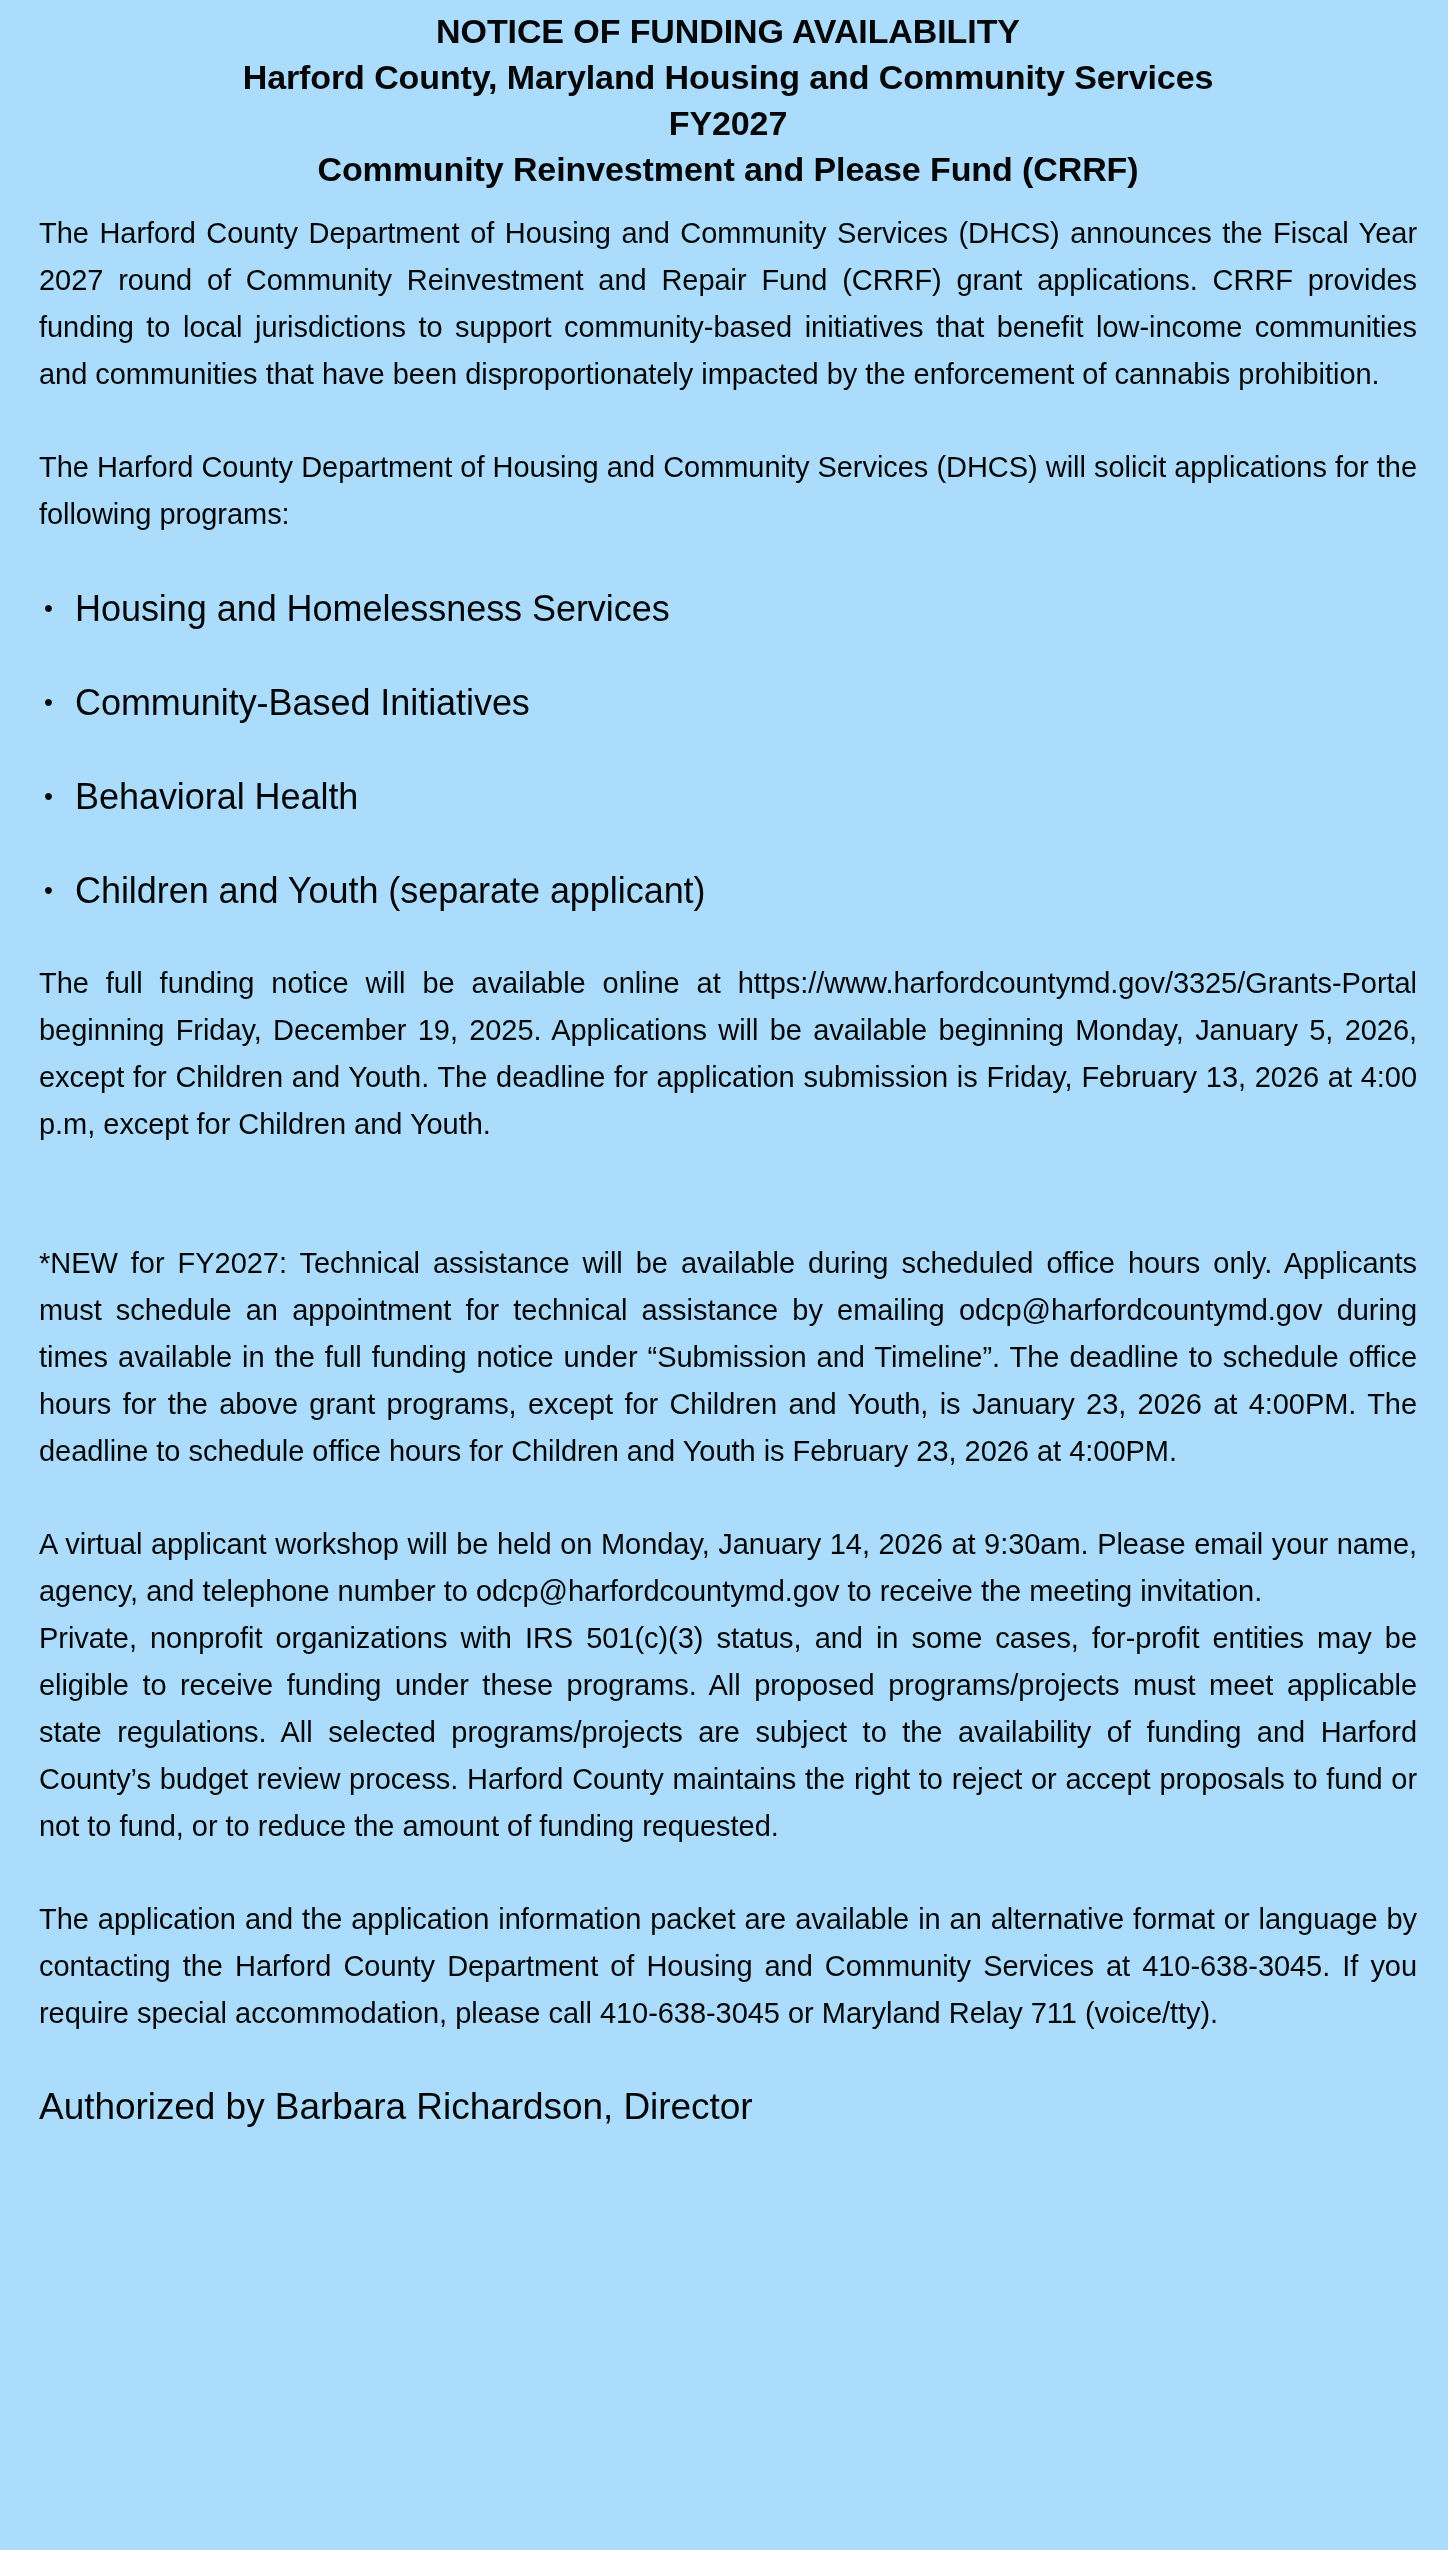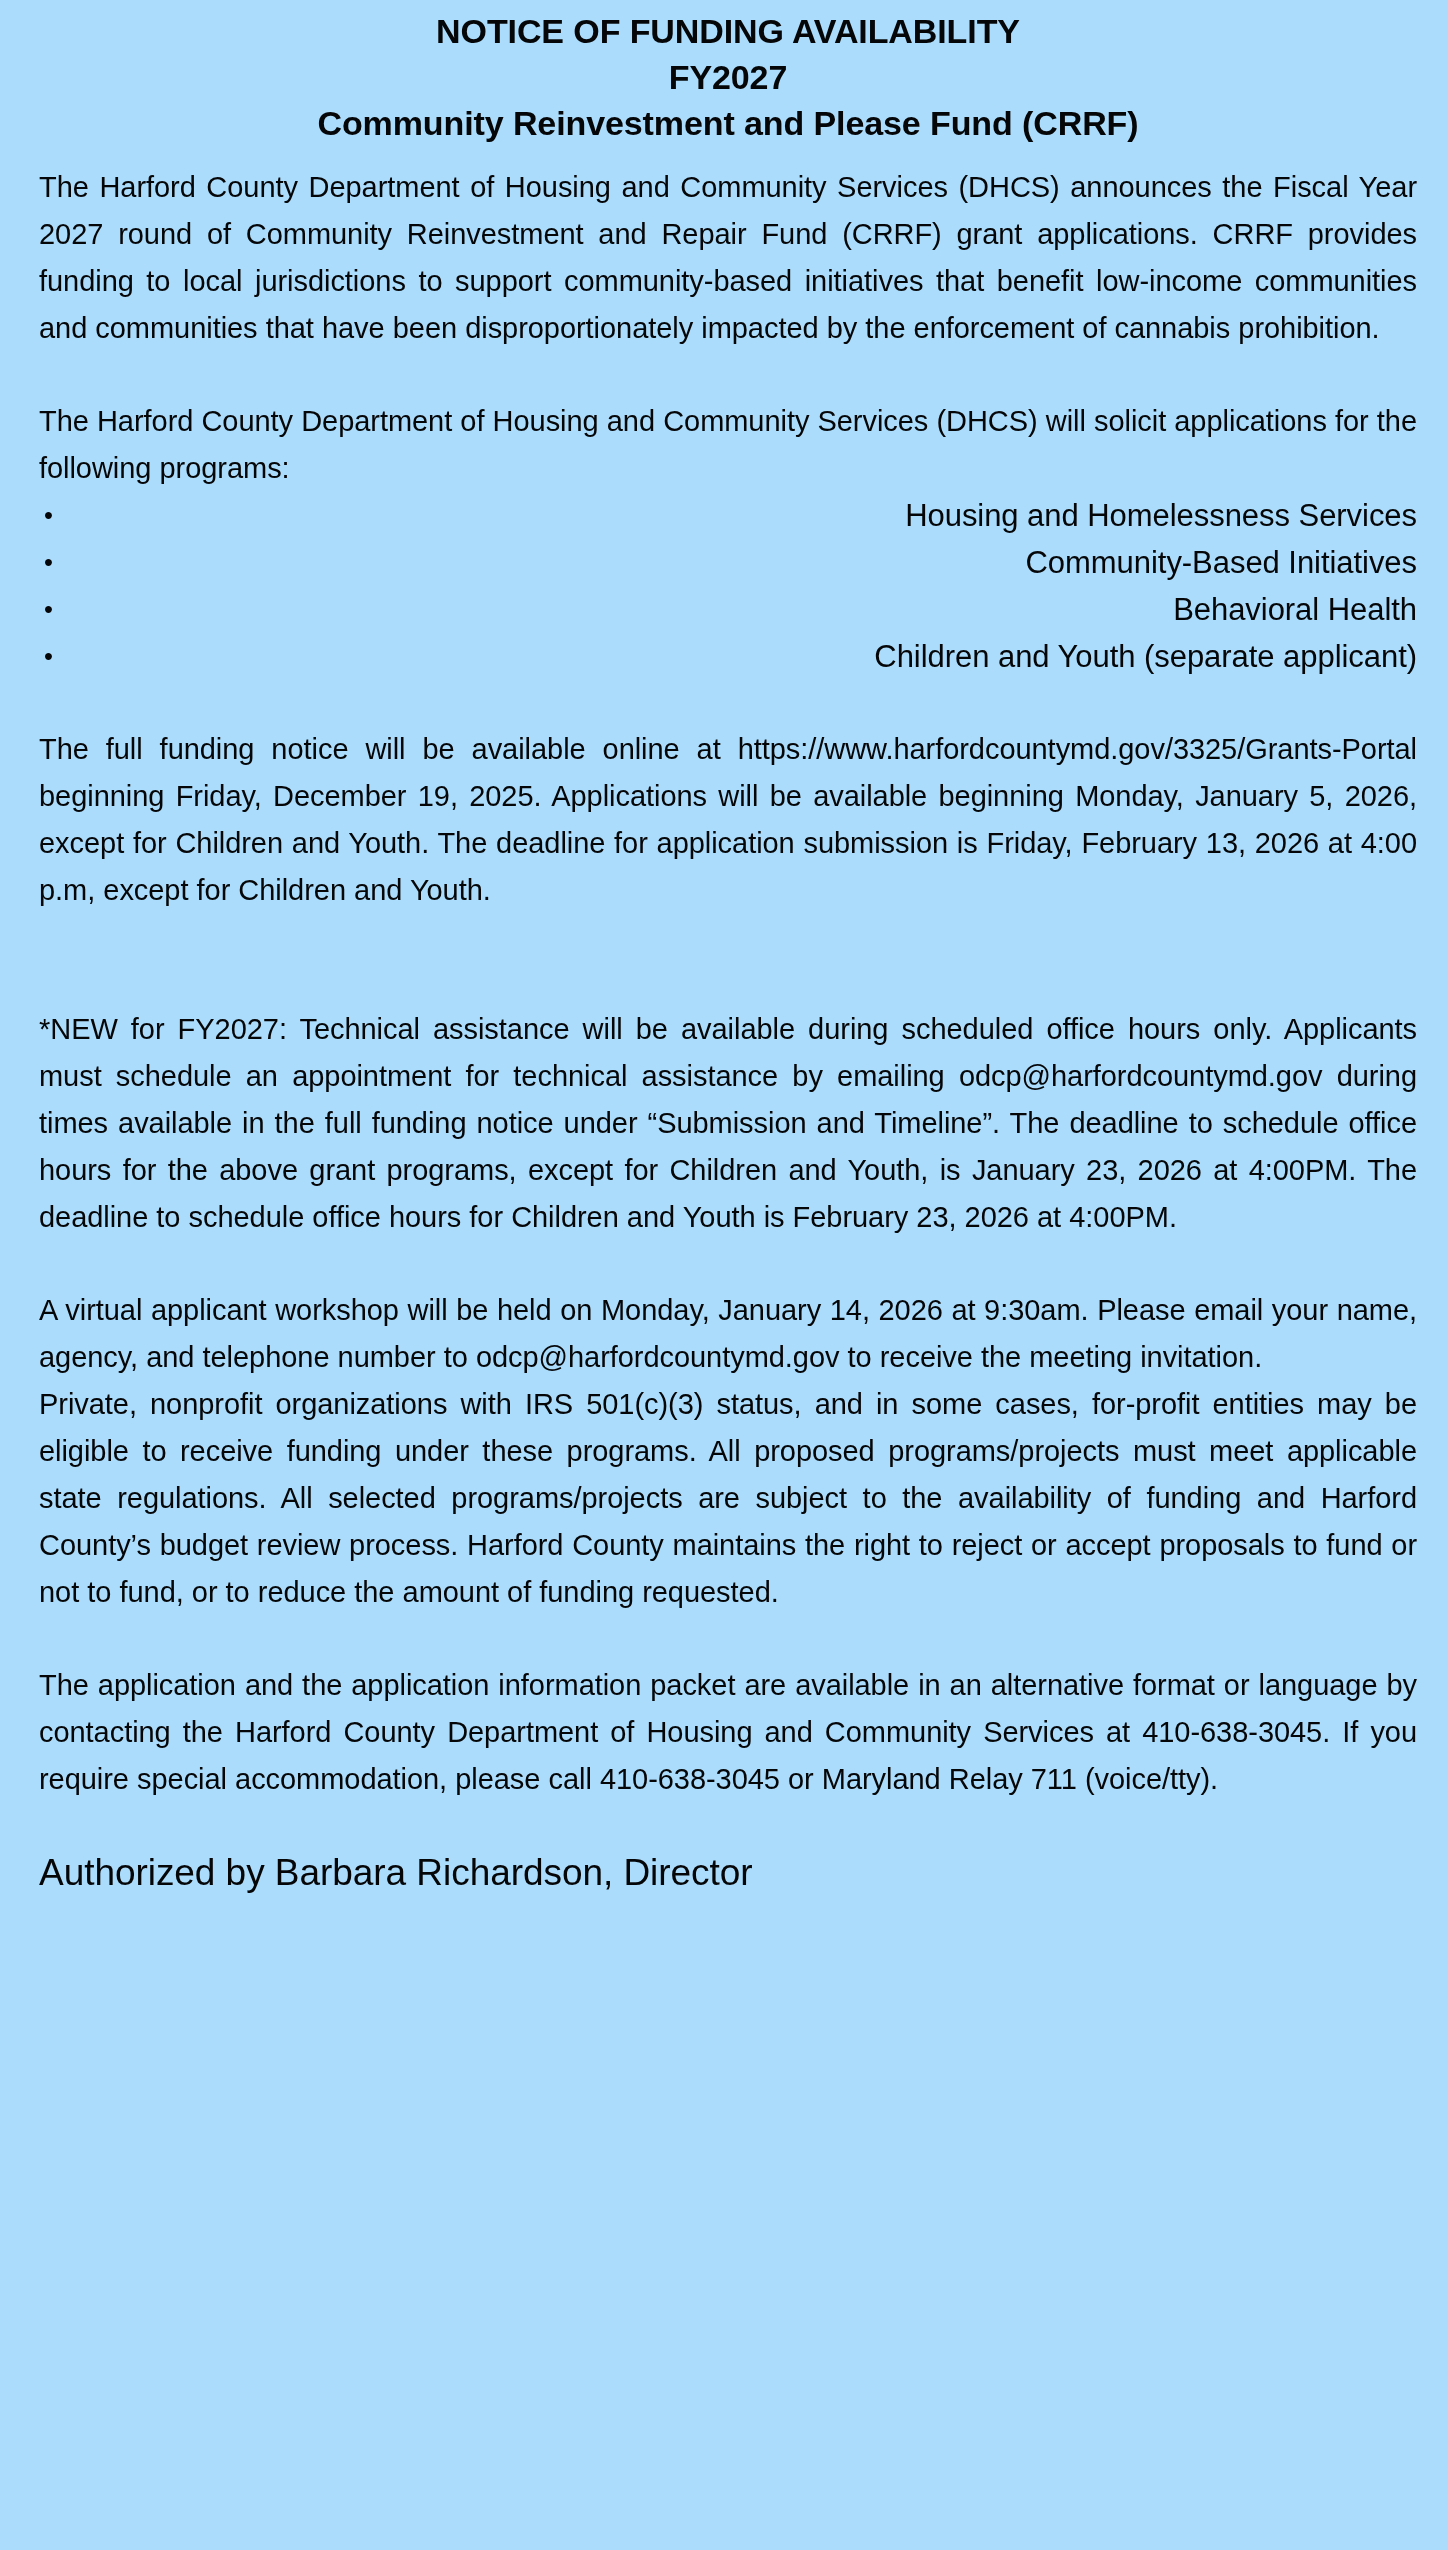--- a/index.html
+++ b/index.html
@@ -54,26 +54,27 @@
     height: 46px;
   }
 
   
   ul.bullets {
     margin: 0;
     padding: 0;
     list-style: none;
   }
   ul.bullets li {
-    font-size: 31px;
+    font-size: 36px;
     line-height: 47px;
     position: relative;
     padding-left: 36px;
-    text-align: right;
+    text-align: left;
     letter-spacing: -0.05px;
+    margin-top: 47px;
   }
   ul.bullets li:before {
     content: "\2022";
     position: absolute;
     left: 4.9px;
     top: 0;
     font-size: 25.5px;
   }
 
   
@@ -84,20 +85,21 @@
     letter-spacing: -0.05px;
   }
 </style>
 </head>
 <body>
 
 <div class="page">
 
   <div class="title-block">
     <div class="title-line">NOTICE OF FUNDING AVAILABILITY</div>
+    <div class="title-line">Harford County, Maryland Housing and Community Services</div>
     <div class="title-line">FY2027</div>
     <div class="title-line">Community Reinvestment and Please Fund (CRRF)</div>
   </div>
 
   <div class="body-block">
 
     <p class="para">The Harford County Department of Housing and Community Services (DHCS) announces the Fiscal Year 2027 round of Community Reinvestment and Repair Fund (CRRF) grant applications. CRRF provides funding to local jurisdictions to support community-based initiatives that benefit low-income communities and communities that have been disproportionately impacted by the enforcement of cannabis prohibition.</p>
 
     <div class="gap"></div>
 

